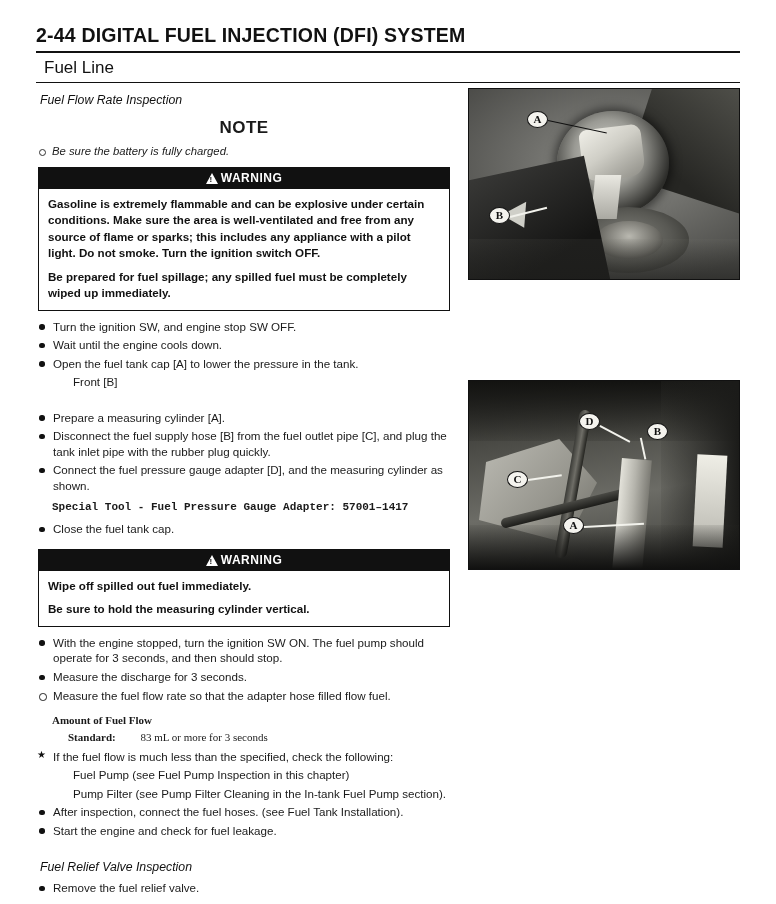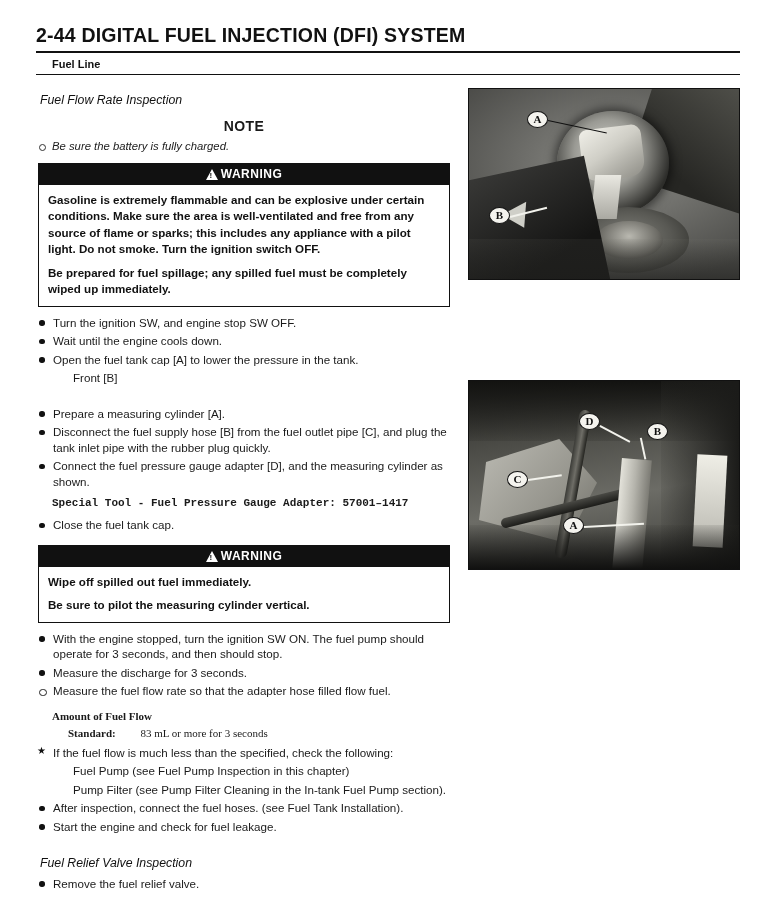--- a/index.html
+++ b/index.html
@@ -36,24 +36,24 @@
     letter-spacing: 0.2px;
     color: #111;
     margin: 0 0 4px 0;
     white-space: nowrap;
   }
   .rule-thick {
     border-top: 2.2px solid #111;
     width: 100%;
   }
   .section-title {
-    font-size: 11px;
-    font-weight: bold;
-    color: #111;
-    margin: 5px 0 4px 16px;
+    font-size: 17px;
+    font-weight: normal;
+    color: #111;
+    margin: 5px 0 4px 8px;
   }
   .rule-thin {
     border-top: 1.2px solid #111;
     width: 100%;
   }
 
   
   .col-left {
     position: absolute;
     left: 38px;
@@ -64,21 +64,21 @@
   }
   .sub-head {
     font-style: italic;
     font-size: 12.3px;
     color: #111;
     margin: 4px 0 8px 2px;
   }
   .note-title {
     text-align: center;
     font-weight: bold;
-    font-size: 14px;
+    font-size: 17px;
     letter-spacing: 0.4px;
     margin: 2px 0 4px 0;
   }
   .note-body {
     font-style: italic;
     font-size: 11.3px;
     margin-left: 14px;
     position: relative;
   }
   .bullet-hollow::before {
@@ -404,21 +404,21 @@
       <li class="b-filled">Close the fuel tank cap.</li>
     </ul>
 
     <div class="warn-box" style="margin-top:12px">
       <div class="warn-bar">
         <span class="warn-tri"></span>
         <span>WARNING</span>
       </div>
       <div class="warn-text">
         <p>Wipe off spilled out fuel immediately.</p>
-        <p>Be sure to pilot the measuring cylinder vertical.</p>
+        <p>Be sure to hold the measuring cylinder vertical.</p>
       </div>
     </div>
 
     <ul class="steps">
       <li class="b-filled">With the engine stopped, turn the ignition SW ON. The fuel pump should operate for 3 seconds, and then should stop.</li>
       <li class="b-filled">Measure the discharge for 3 seconds.</li>
       <li class="b-hollow">Measure the fuel flow rate so that the adapter hose filled flow fuel.</li>
     </ul>
 
     <div class="amount-block">

